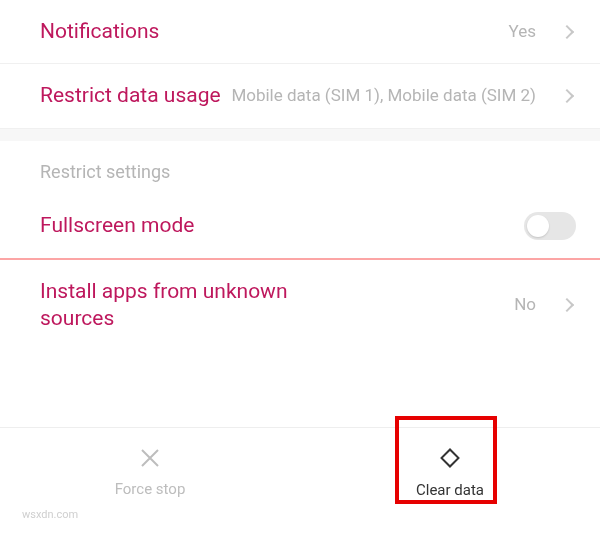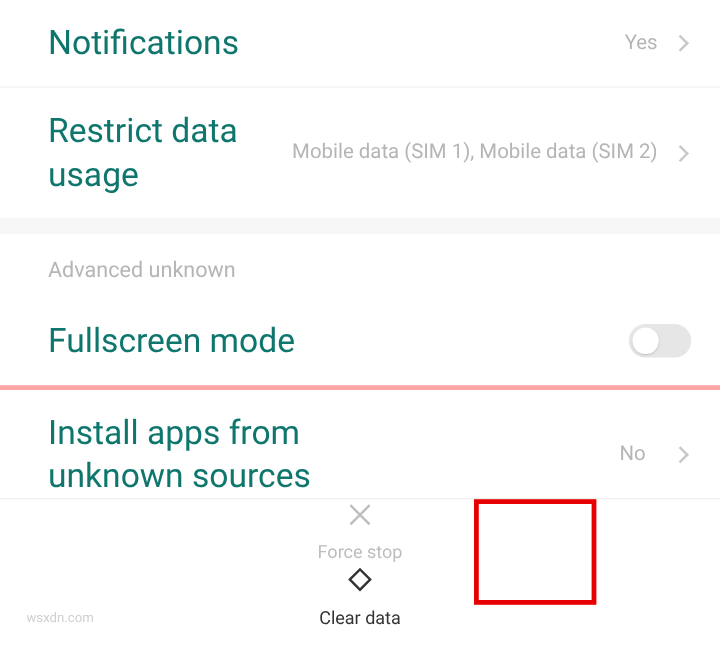--- a/index.html
+++ b/index.html
@@ -25,34 +25,34 @@
       border-bottom: 1px solid #f0f0f0;
       min-height: 62px;
     }
     .list-item .label-col {
       flex: 1;
       display: flex;
       flex-direction: column;
       justify-content: center;
     }
     .list-item .title {
-      font-size: 28px;
-      color: #0f766e;
+      font-size: 21px;
+      color: #be185d;
       line-height: 1.3;
     }
     .list-item .subtitle {
       font-size: 17px;
       color: #b5b5b5;
       line-height: 1.35;
       margin-top: 3px;
     }
     .list-item .value {
       font-size: 17px;
       color: #b5b5b5;
-      margin-right: 14px;
+      margin-right: 26px;
       text-align: right;
       max-width: 310px;
       line-height: 1.35;
     }
     .chevron {
       width: 10px;
       height: 10px;
       border-top: 2px solid #c8c8c8;
       border-right: 2px solid #c8c8c8;
       transform: rotate(45deg);
@@ -80,28 +80,27 @@
       height: 22px;
       background: #fff;
       border-radius: 50%;
       position: absolute;
       top: 3px;
       left: 3px;
       box-shadow: 0 1px 2px rgba(0,0,0,0.15);
     }
     .bottom-bar {
       position: absolute;
-      bottom: 54px;
+      bottom: 42px;
       left: 0;
       right: 0;
       height: 88px;
       display: flex;
       border-top: 1px solid #eee;
       background: #fff;
-      flex-direction: column;
     }
     .action-btn {
       flex: 1;
       display: flex;
       flex-direction: column;
       align-items: center;
       justify-content: center;
       gap: 5px;
       font-size: 15px;
       color: #333;
@@ -147,32 +146,32 @@
   <div class="list-item">
     <div class="label-col">
       <span class="title">Restrict data usage</span>
     </div>
     <span class="value">Mobile data (SIM 1), Mobile data (SIM 2)</span>
     <span class="chevron"></span>
   </div>
 
   <div class="section-divider"></div>
 
-  <div class="section-header">Advanced unknown</div>
-
-  <div class="list-item" style="border-bottom:4px solid #fca5a5;">
+  <div class="section-header">Restrict settings</div>
+
+  <div class="list-item" style="border-bottom:2px solid #fca5a5;">
     <div class="label-col">
       <span class="title">Fullscreen mode</span>
     </div>
     <div class="toggle">
       <div class="knob"></div>
     </div>
   </div>
 
-  <div class="list-item" style="border-bottom:none;gap:10px;">
+  <div class="list-item" style="border-bottom:none;">
     <div class="label-col">
       <span class="title" style="max-width:260px;">Install apps from unknown sources</span>
     </div>
     <span class="value">No</span>
     <span class="chevron"></span>
   </div>
 
 </div>
 
 <div class="bottom-bar">

